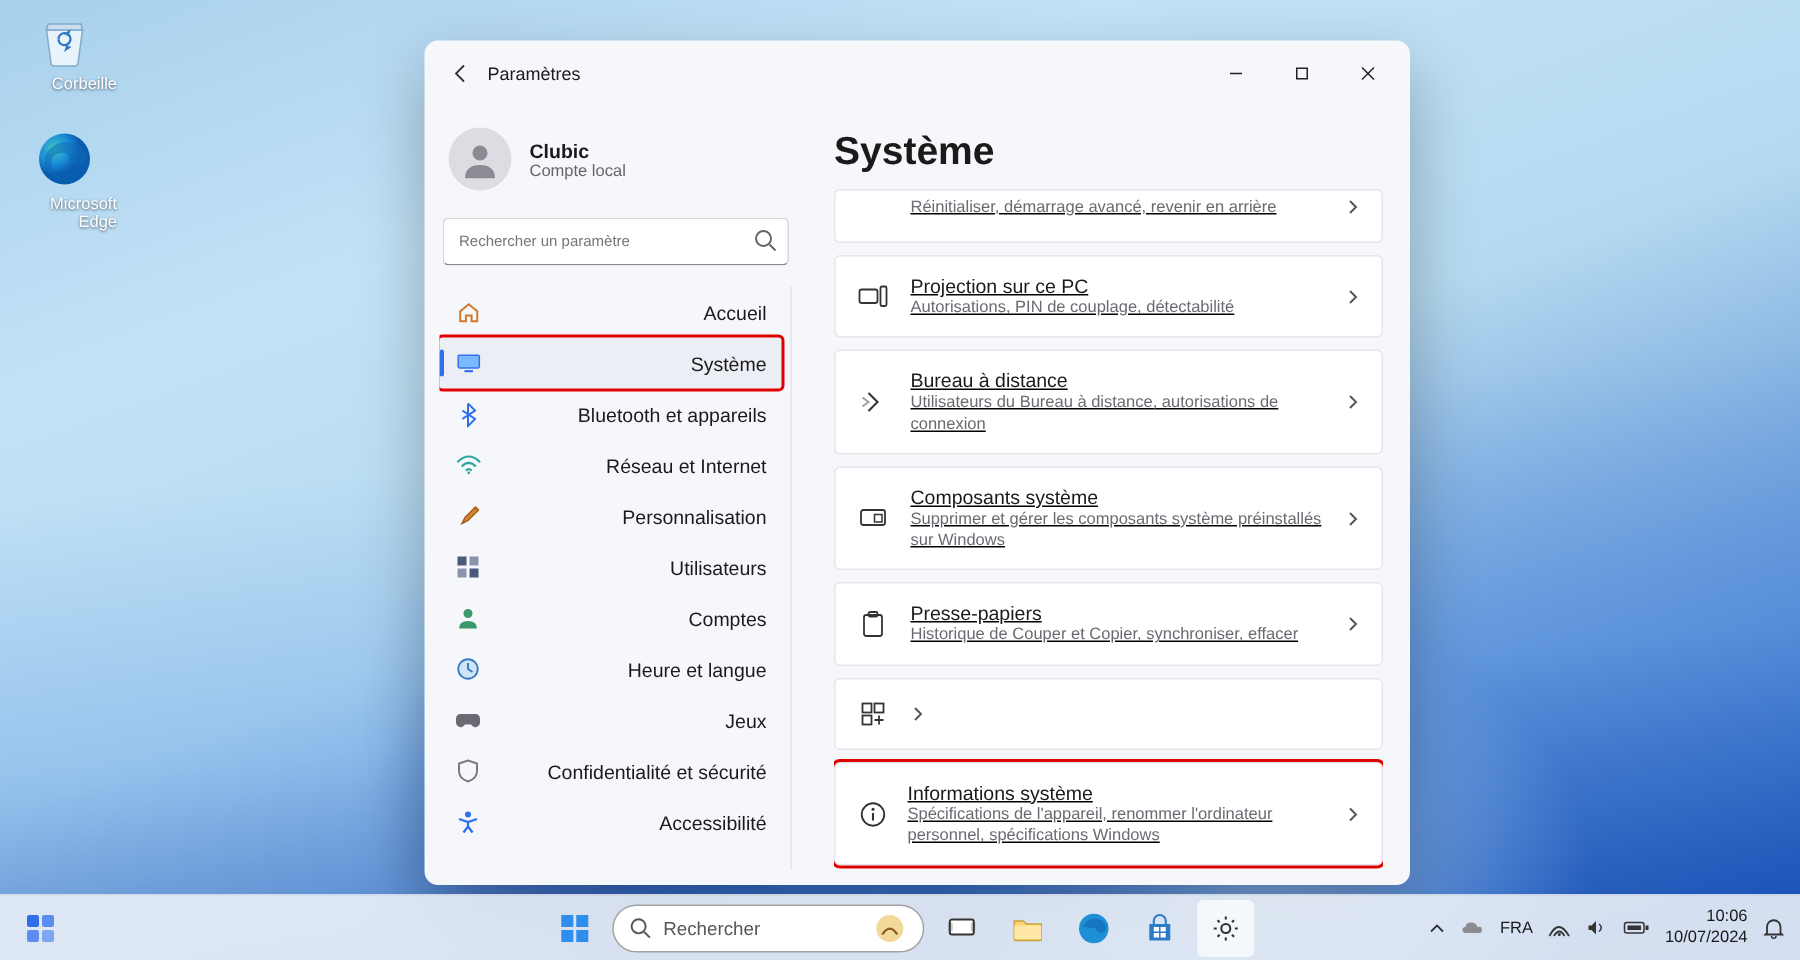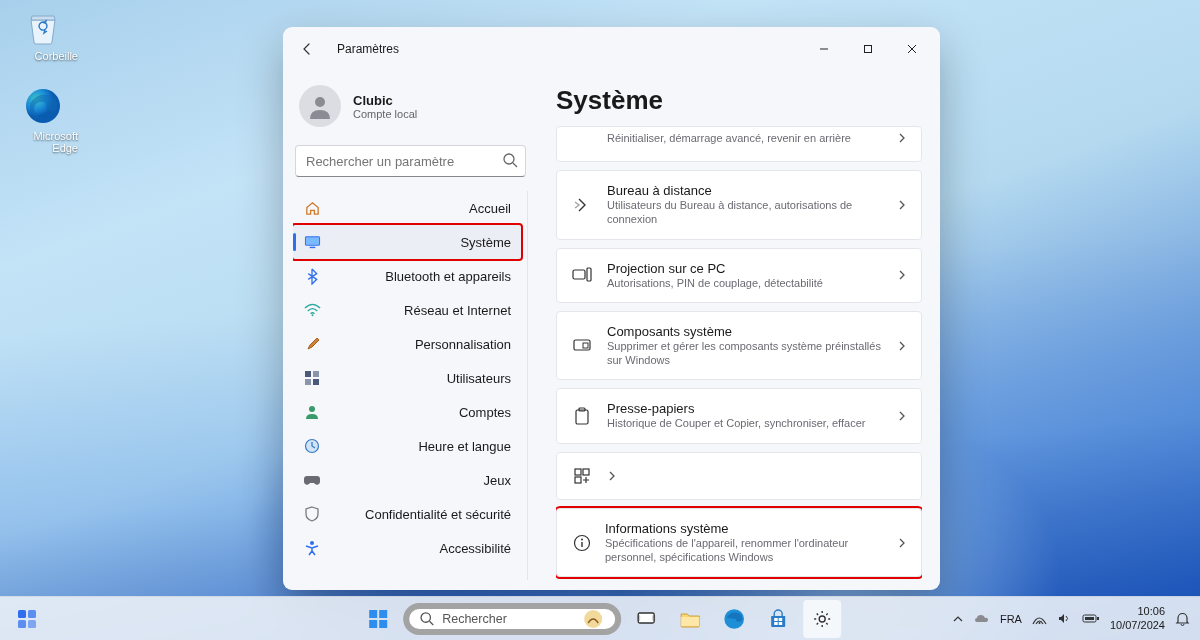--- a/index.html
+++ b/index.html
@@ -16,62 +16,62 @@
 
 .desktop-icon { position: absolute; width: 70px; text-align: right; color: #fff; font-size: 11px; text-shadow: 0 1px 2px rgba(0,0,0,.6); }
 .desktop-icon .glyph { width: 40px; height: 40px; margin: 0 auto 4px; display: flex; align-items: center; justify-content: center; }
 .recycle-bin { left: 8px; top: 6px; }
 .edge-icon-d { left: 8px; top: 86px; }
 
 
 .window { position: absolute; left: 283px; top: 27px; width: 657px; height: 563px; background: #f6f7fb; border-radius: 9px; box-shadow: 0 18px 45px rgba(0,0,0,.28); display: flex; flex-direction: column; overflow: hidden; }
 .titlebar { height: 44px; display: flex; align-items: center; padding: 0 6px; }
 .back-btn { width: 36px; height: 36px; display:flex;align-items:center;justify-content:center; border-radius:4px; cursor:pointer; }
-.titlebar-title { font-size: 12px; color:#1a1a1a; margin-left: 12px; }
+.titlebar-title { font-size: 12px; color:#1a1a1a; margin-left: 0; }
 .winctrls { margin-left: auto; display:flex; }
 .winctrl { width: 44px; height: 32px; display:flex; align-items:center; justify-content:center; cursor:pointer; }
 
 .window-body { flex:1; display:flex; overflow:hidden; }
 
 
 .sidebar { width: 255px; padding: 8px 10px 10px 10px; display:flex; flex-direction:column; overflow:hidden; }
 .user-row { display:flex; align-items:center; gap:12px; padding: 6px 10px 14px 6px; }
 .avatar { width: 42px; height: 42px; border-radius:50%; background:#dcdde3; display:flex; align-items:center; justify-content:center; }
 .user-name { font-size:13px; font-weight:600; color:#1a1a1a; }
 .user-sub { font-size:11px; color:#666; }
 .search-wrap { position:relative; margin: 4px 2px 14px; }
-.search-input { width:100%; height:32px; border:1px solid #d5d5dd; border-bottom:1.5px solid #888; border-radius:4px; padding:0 30px 0 10px; font-size:13px; background:#fff; color:#555; }
+.search-input { width:100%; height:32px; border:1px solid #d5d5dd; border-bottom:1.5px solid #888; border-radius:4px; padding:0 30px 0 10px; font-size:10px; background:#fff; color:#555; }
 .search-glass { position:absolute; right:8px; top:7px; }
 
 .nav { flex:1; overflow:hidden; position:relative; border-right:1px solid #e4e5eb; padding-right:6px; }
 .nav-item { display:flex; align-items:center; gap:12px; height:34px; padding:0 10px; border-radius:4px; font-size:13px; color:#1a1a1a; cursor:pointer; position:relative;justify-content:space-between; }
 .nav-item .nav-ico { width:18px; height:18px; display:flex; align-items:center; justify-content:center; }
 .nav-item.selected { background:#eceef5; }
 .nav-item.selected::before { content:""; position:absolute; left:0; top:8px; bottom:8px; width:3px; background:#2f6fed; border-radius:2px; }
 .highlight-red { outline: 2.5px solid #e00000; outline-offset: 0; border-radius:2px; }
 
 
 .main { flex:1; padding: 0 18px 10px 18px; overflow:hidden; display:flex; flex-direction:column; }
 .main-title { font-size:26px; font-weight:600; color:#1a1a1a; padding: 14px 0 10px; }
-.cards { flex:1; overflow:hidden; }
+.cards { flex:1; overflow:hidden;text-decoration:underline; }
 .card { background:#fff; border:1px solid #e5e6ec; border-radius:4px; padding:12px 14px 12px 14px; margin-bottom:8px; display:flex; align-items:center; gap:14px; cursor:pointer; }
 .card .card-ico { width:22px; height:22px; display:flex; align-items:center; justify-content:center; color:#333; flex-shrink:0; }
 .card-body { flex:1; min-width:0; }
 .card-title { font-size:13px; color:#1a1a1a; }
 .card-sub { font-size:11px; color:#6a6a72; line-height:1.3; }
 .chev { color:#666; flex-shrink:0; }
 .card.fragment { padding-top:0; }
 .card.fragment .card-ico { visibility:hidden; }
 .card.highlight-red { outline:2.5px solid #e00000;gap:12px; }
 
 
 .taskbar { position:absolute; left:0; right:0; bottom:0; height:44px; background:rgba(238,242,248,.88); backdrop-filter: blur(6px); border-top:1px solid rgba(0,0,0,.06); display:flex; align-items:center; }
 .task-center { position:absolute; left:50%; transform:translateX(-50%); display:flex; align-items:center; gap:6px; }
 .tbtn { width:38px; height:38px; border-radius:4px; display:flex; align-items:center; justify-content:center; cursor:pointer; }
-.tbtn.wide { width:auto; padding:0 12px 0 10px; background:#fff; border:6px solid #a3a3a3; border-radius:20px; height:32px; gap:8px; font-size:12.5px; color:#555; }
+.tbtn.wide { width:auto; padding:0 12px 0 10px; background:#fff; border:1px solid #a3a3a3; border-radius:20px; height:32px; gap:8px; font-size:12.5px; color:#555; }
 .tray { position:absolute; right:10px; display:flex; align-items:center; gap:10px; font-size:11px; color:#1a1a1a; }
 .tray .clock { text-align:right; line-height:1.2; }
 .widgets { position:absolute; left:10px; width:34px; height:34px; display:flex; align-items:center; justify-content:center; cursor:pointer; }
 
 svg { display:block; }
 </style>
 </head>
 <body>
 
 <div class="desktop-icon recycle-bin">
@@ -264,45 +264,45 @@
               <div class="card-sub">Réinitialiser, démarrage avancé, revenir en arrière</div>
             </div>
             <span class="chev">
               <svg width="10" height="14" viewBox="0 0 10 14">
                 <path d="M3 3 L7 7 L3 11" stroke="#555" fill="none" stroke-width="1.3"></path>
               </svg>
             </span>
           </div>
           <div class="card">
             <span class="card-ico">
+              <svg width="20" height="16" viewBox="0 0 20 16">
+                <rect x="1" y="3" width="12" height="9" rx="1.5" stroke="#333" fill="none" stroke-width="1.2"></rect>
+                <rect x="15" y="1" width="4" height="13" rx="1" stroke="#333" fill="none" stroke-width="1.2"></rect>
+              </svg>
+            </span>
+            <div class="card-body">
+              <div class="card-title">Projection sur ce PC</div>
+              <div class="card-sub">Autorisations, PIN de couplage, détectabilité</div>
+            </div>
+            <span class="chev">
+              <svg width="10" height="14" viewBox="0 0 10 14">
+                <path d="M3 3 L7 7 L3 11" stroke="#555" fill="none" stroke-width="1.3"></path>
+              </svg>
+            </span>
+          </div>
+          <div class="card">
+            <span class="card-ico">
               <svg width="18" height="18" viewBox="0 0 18 18">
                 <path d="M6 3 L12 9 L6 15" stroke="#333" fill="none" stroke-width="1.4"></path>
                 <path d="M2 6 L6 9 L2 12" stroke="#333" fill="none" stroke-width="1.4" opacity=".45"></path>
               </svg>
             </span>
             <div class="card-body">
               <div class="card-title">Bureau à distance</div>
               <div class="card-sub">Utilisateurs du Bureau à distance, autorisations de connexion</div>
-            </div>
-            <span class="chev">
-              <svg width="10" height="14" viewBox="0 0 10 14">
-                <path d="M3 3 L7 7 L3 11" stroke="#555" fill="none" stroke-width="1.3"></path>
-              </svg>
-            </span>
-          </div>
-          <div class="card">
-            <span class="card-ico">
-              <svg width="20" height="16" viewBox="0 0 20 16">
-                <rect x="1" y="3" width="12" height="9" rx="1.5" stroke="#333" fill="none" stroke-width="1.2"></rect>
-                <rect x="15" y="1" width="4" height="13" rx="1" stroke="#333" fill="none" stroke-width="1.2"></rect>
-              </svg>
-            </span>
-            <div class="card-body">
-              <div class="card-title">Projection sur ce PC</div>
-              <div class="card-sub">Autorisations, PIN de couplage, détectabilité</div>
             </div>
             <span class="chev">
               <svg width="10" height="14" viewBox="0 0 10 14">
                 <path d="M3 3 L7 7 L3 11" stroke="#555" fill="none" stroke-width="1.3"></path>
               </svg>
             </span>
           </div>
           <div class="card">
             <span class="card-ico">
               <svg width="20" height="15" viewBox="0 0 20 15">

